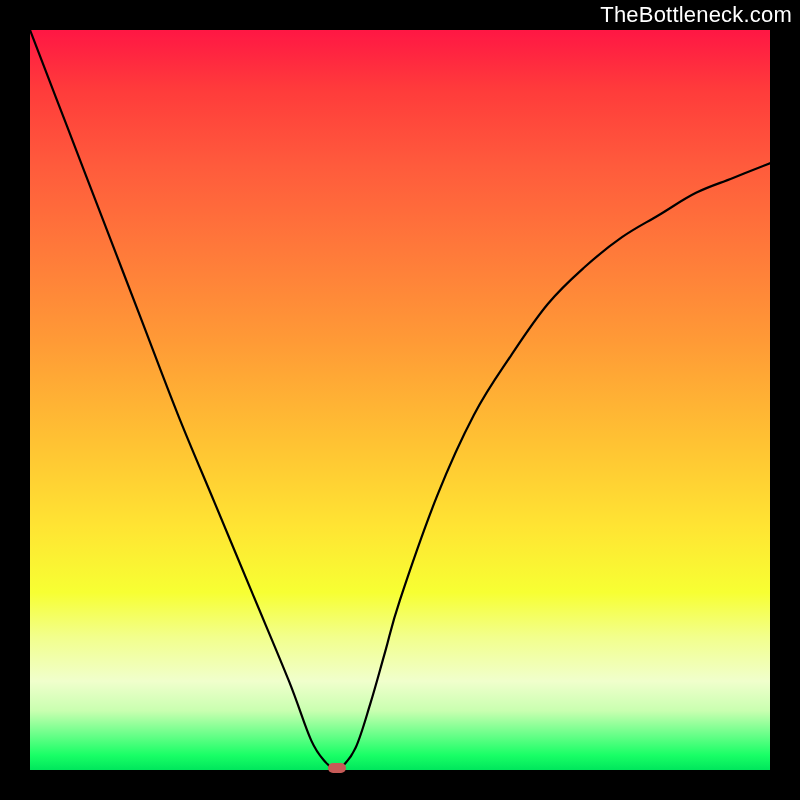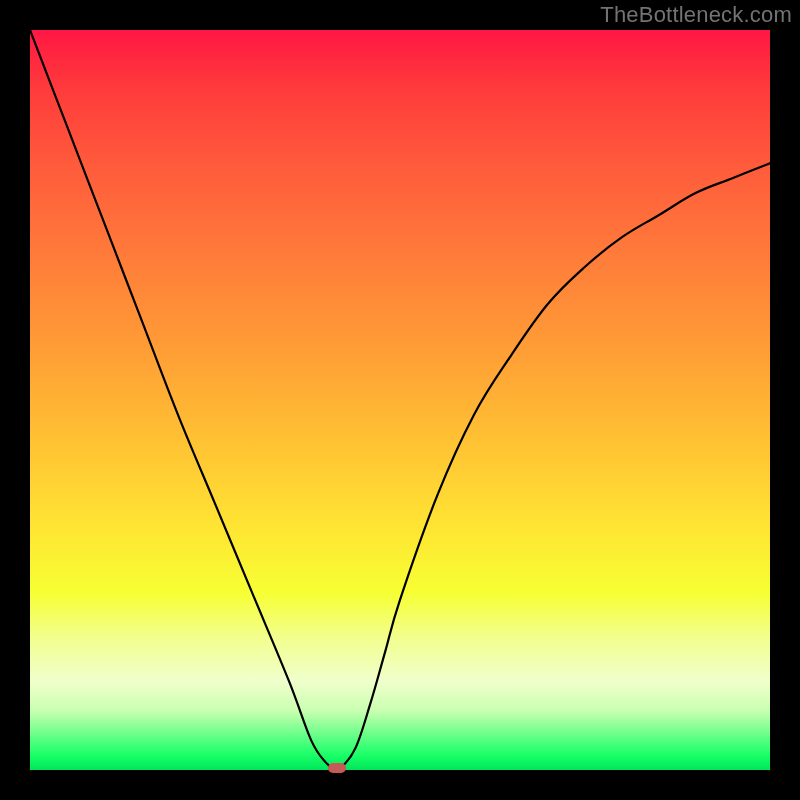--- a/index.html
+++ b/index.html
@@ -40,21 +40,21 @@
       #c9ffb0 92%,
       #70ff8c 95%,
       #19ff66 98%,
       #00e65c 100%
     );
   }
   .watermark {
     position: absolute;
     top: 2px;
     right: 8px;
-    color: #737373;
+    color: #ffffff;
     font-size: 22px;
     font-weight: 500;
     letter-spacing: 0.2px;
     user-select: none;
   }
   svg.curve {
     position: absolute;
     top: 0;
     left: 0;
     width: 740px;

